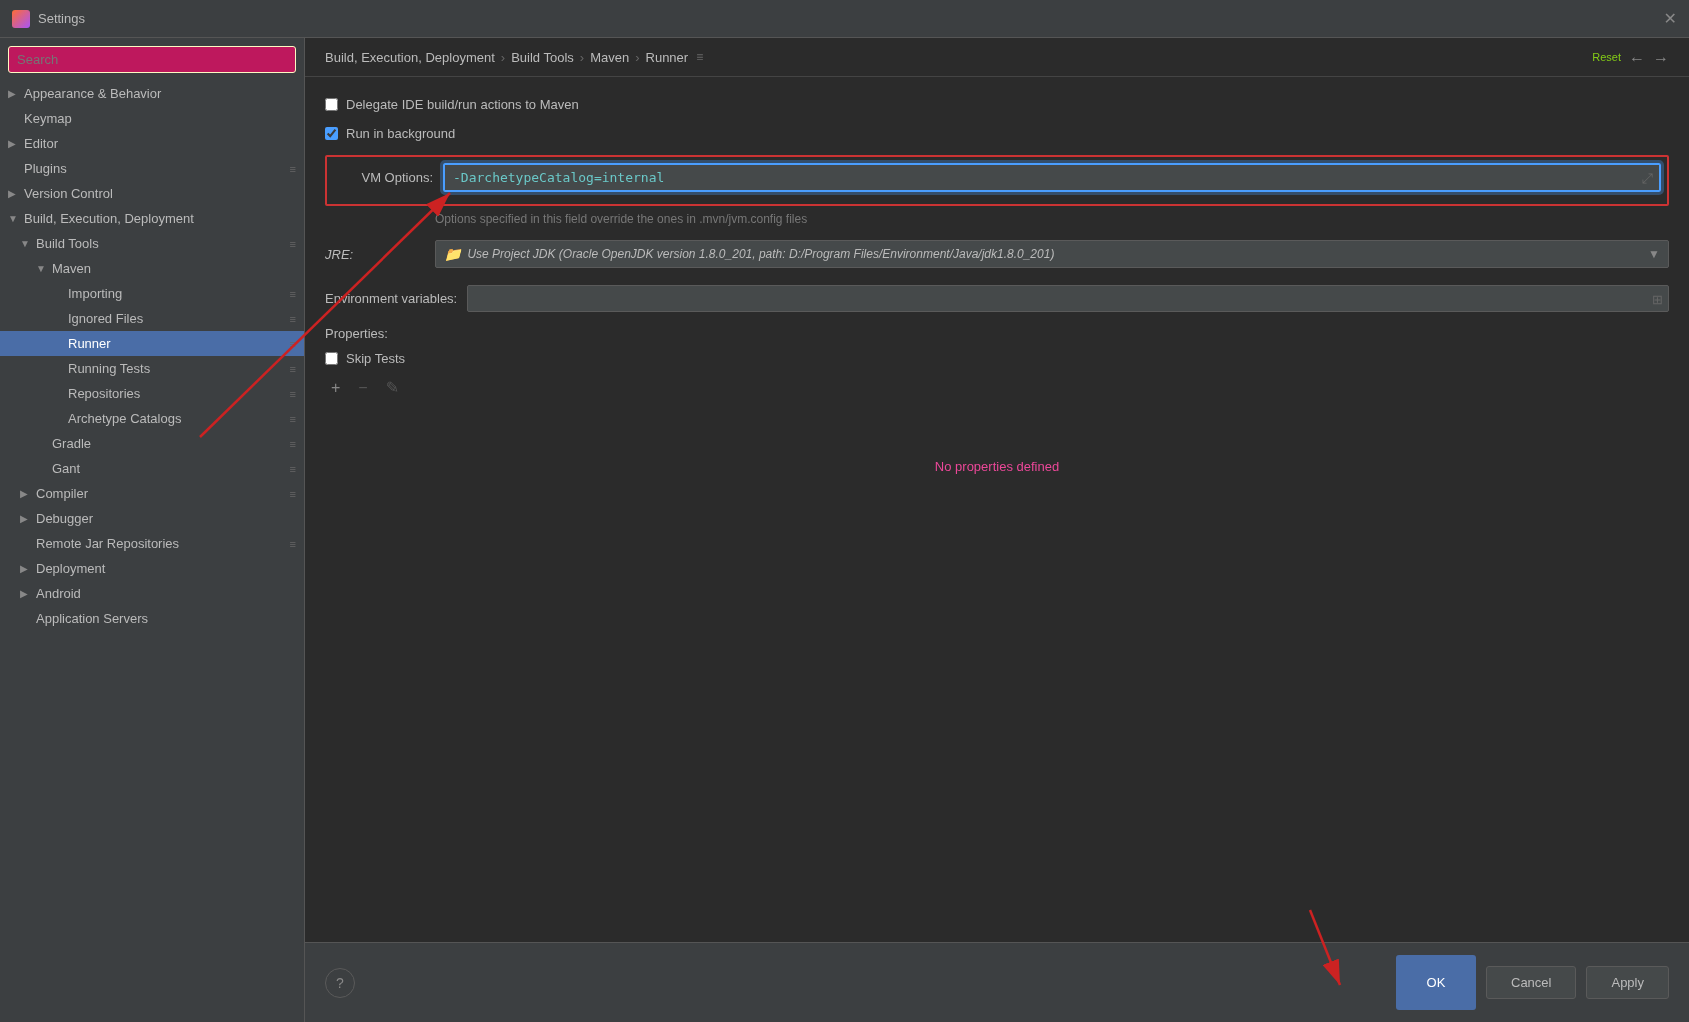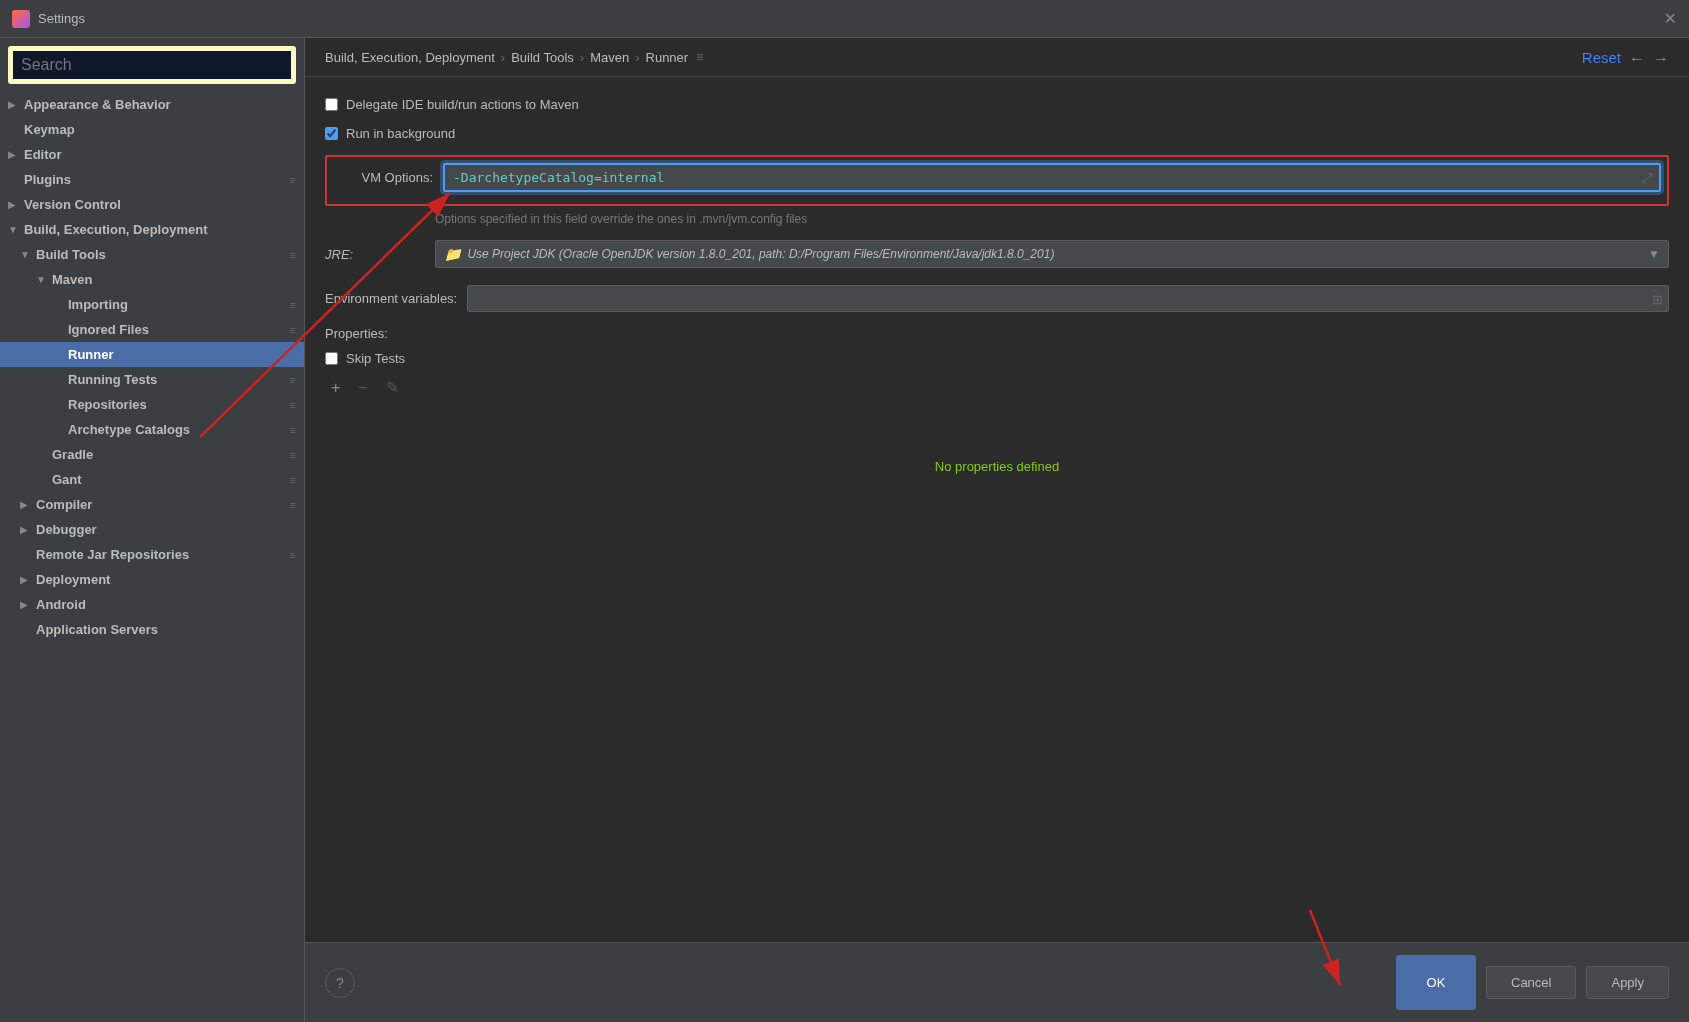--- a/index.html
+++ b/index.html
@@ -56,26 +56,26 @@
       width: 305px;
       background: #3c3f41;
       border-right: 1px solid #555;
       display: flex;
       flex-direction: column;
       overflow: hidden;
       flex-shrink: 0;
     }
     .search-box {
       margin: 8px;
-      background: #0f172a;
-      border: 5px solid #fef9c3;
+      background: #be185d;
+      border: 1px solid #fef9c3;
       border-radius: 3px;
       padding: 5px 8px;
       color: #bbbbbb;
-      font-size: 16px;
+      font-size: 13px;
       outline: none;
       width: calc(100% - 16px);
     }
     .sidebar-items {
       overflow-y: auto;
       flex: 1;
     }
 
     .tree-item {
       display: flex;
@@ -92,21 +92,20 @@
     }
     .tree-item .arrow {
       margin-right: 4px;
       font-size: 10px;
       color: #888;
       width: 12px;
       display: inline-block;
     }
     .tree-item .item-label {
       flex: 1;
-      font-weight: bold;
     }
     .tree-item .menu-icon {
       font-size: 11px;
       color: #666;
       margin-left: auto;
     }
 
     
     .indent-1 { padding-left: 20px; }
     .indent-2 { padding-left: 36px; }
@@ -145,25 +144,25 @@
       margin-left: 8px;
       color: #666;
       font-size: 12px;
     }
     .header-actions {
       display: flex;
       align-items: center;
       gap: 8px;
     }
     .reset-btn {
-      color: #3b82f6;
+      color: #84cc16;
       background: none;
       border: none;
       cursor: pointer;
-      font-size: 15px;
+      font-size: 11px;
     }
     .nav-btn {
       color: #888;
       background: none;
       border: none;
       cursor: pointer;
       font-size: 16px;
     }
 
     
@@ -332,21 +331,21 @@
       cursor: pointer;
       font-size: 16px;
       padding: 2px 6px;
     }
     .props-btn.disabled {
       color: #555;
       cursor: default;
     }
 
     .no-properties {
-      color: #84cc16;
+      color: #ec4899;
       font-size: 13px;
       text-align: center;
       margin-top: 60px;
     }
 
     
     .bottom-bar {
       display: flex;
       align-items: center;
       justify-content: flex-end;

